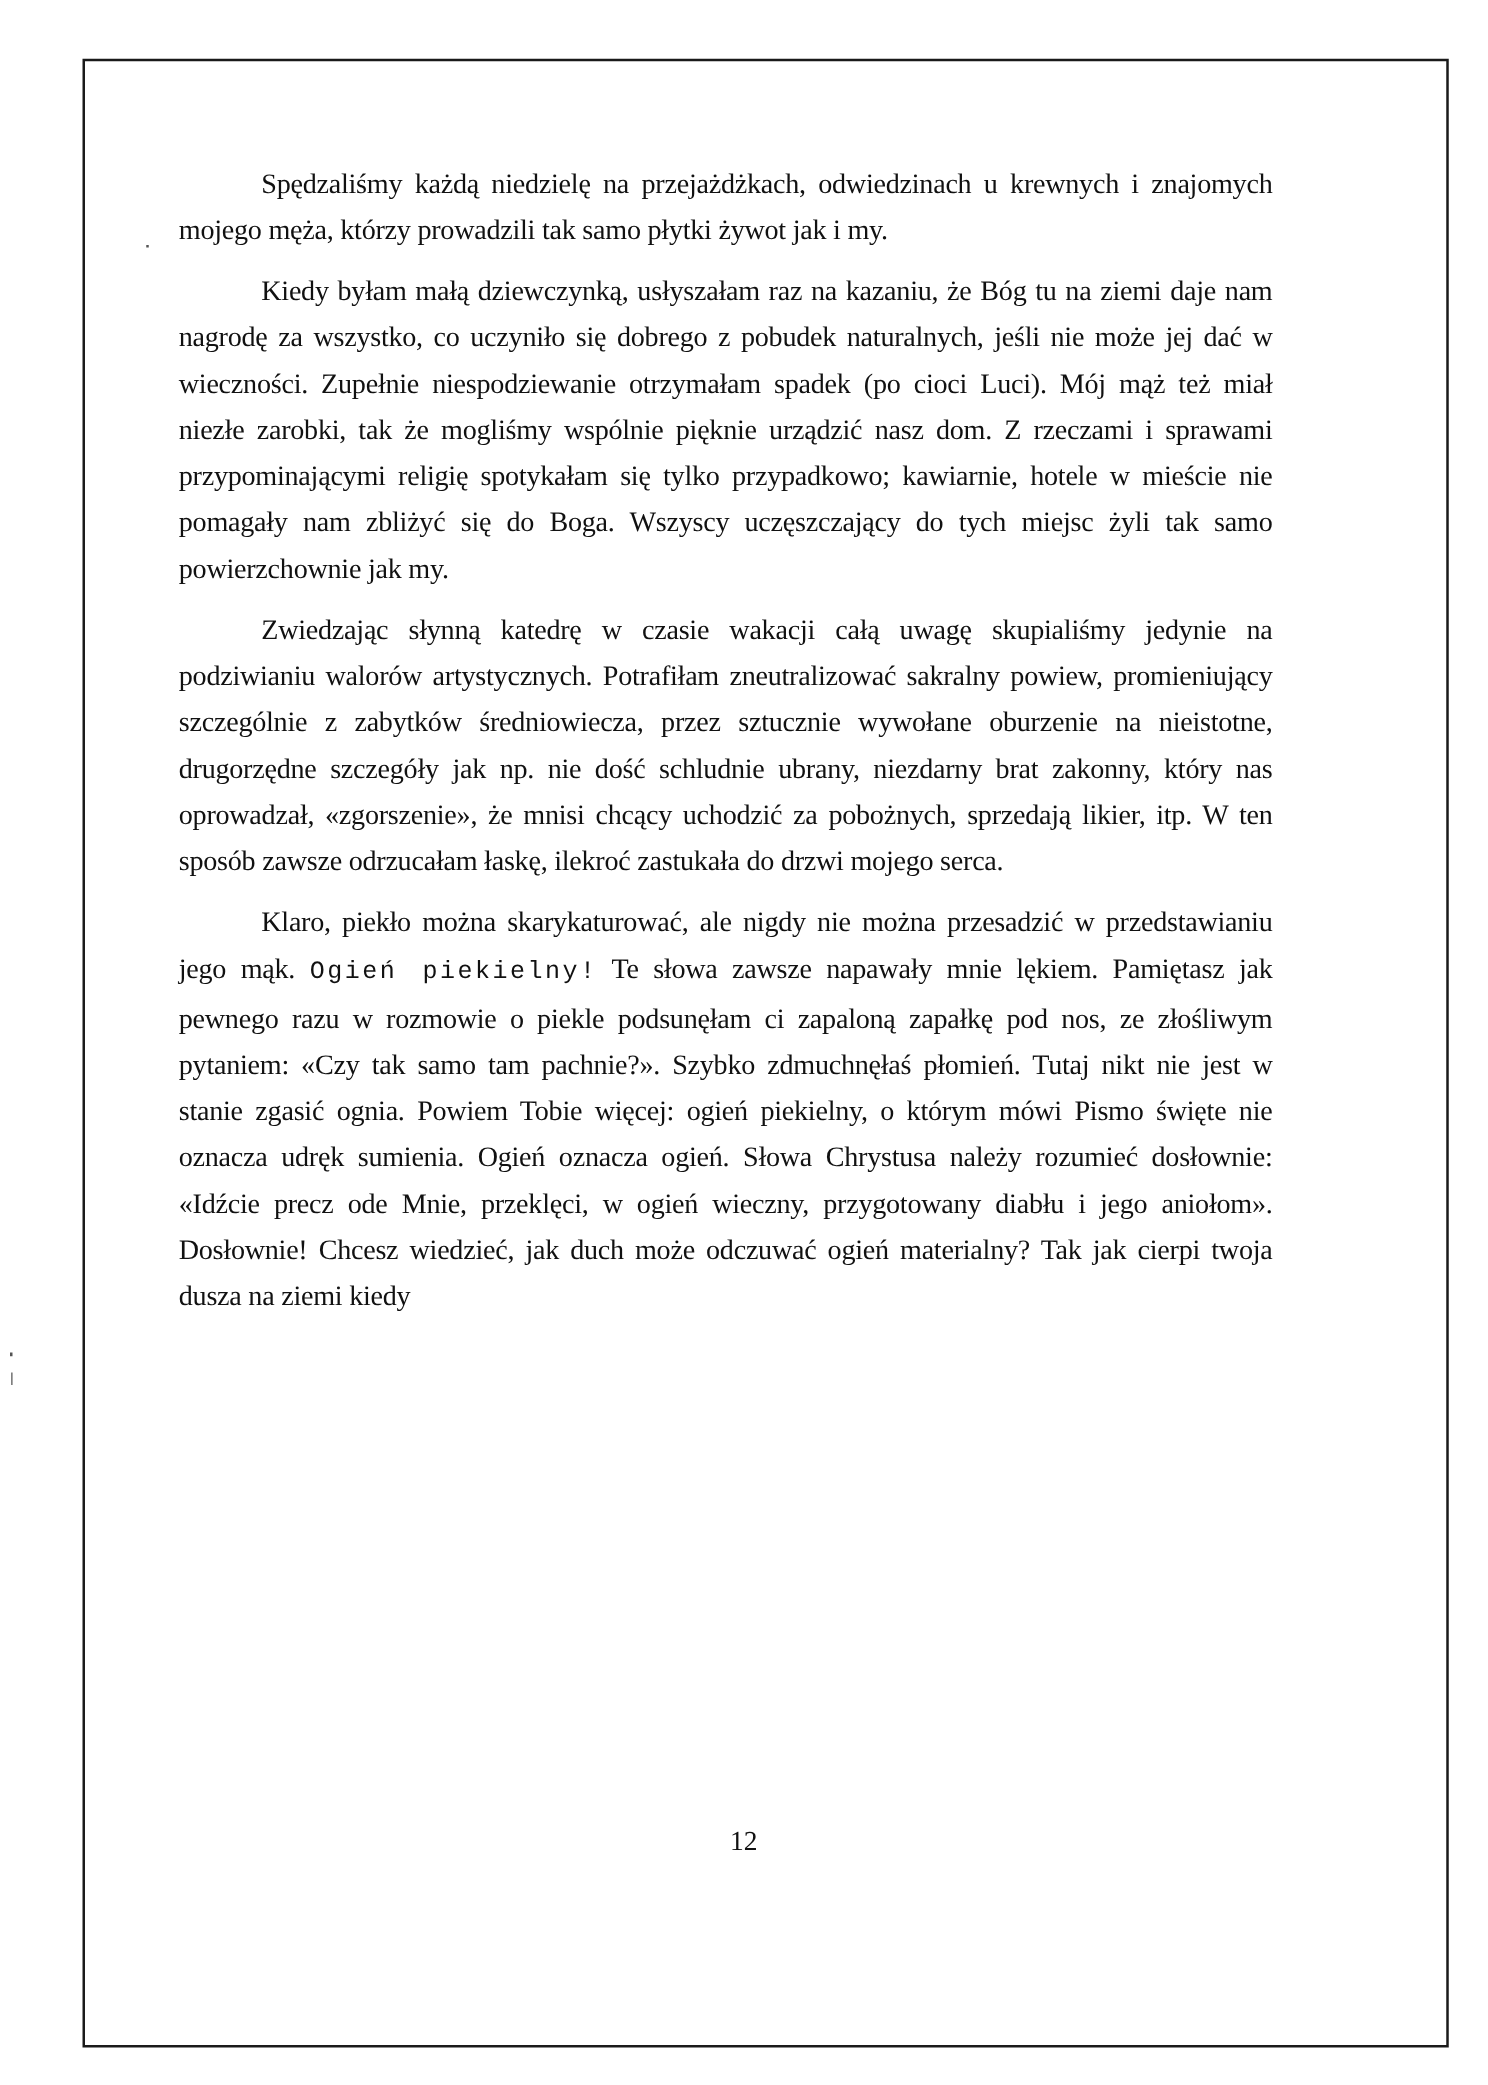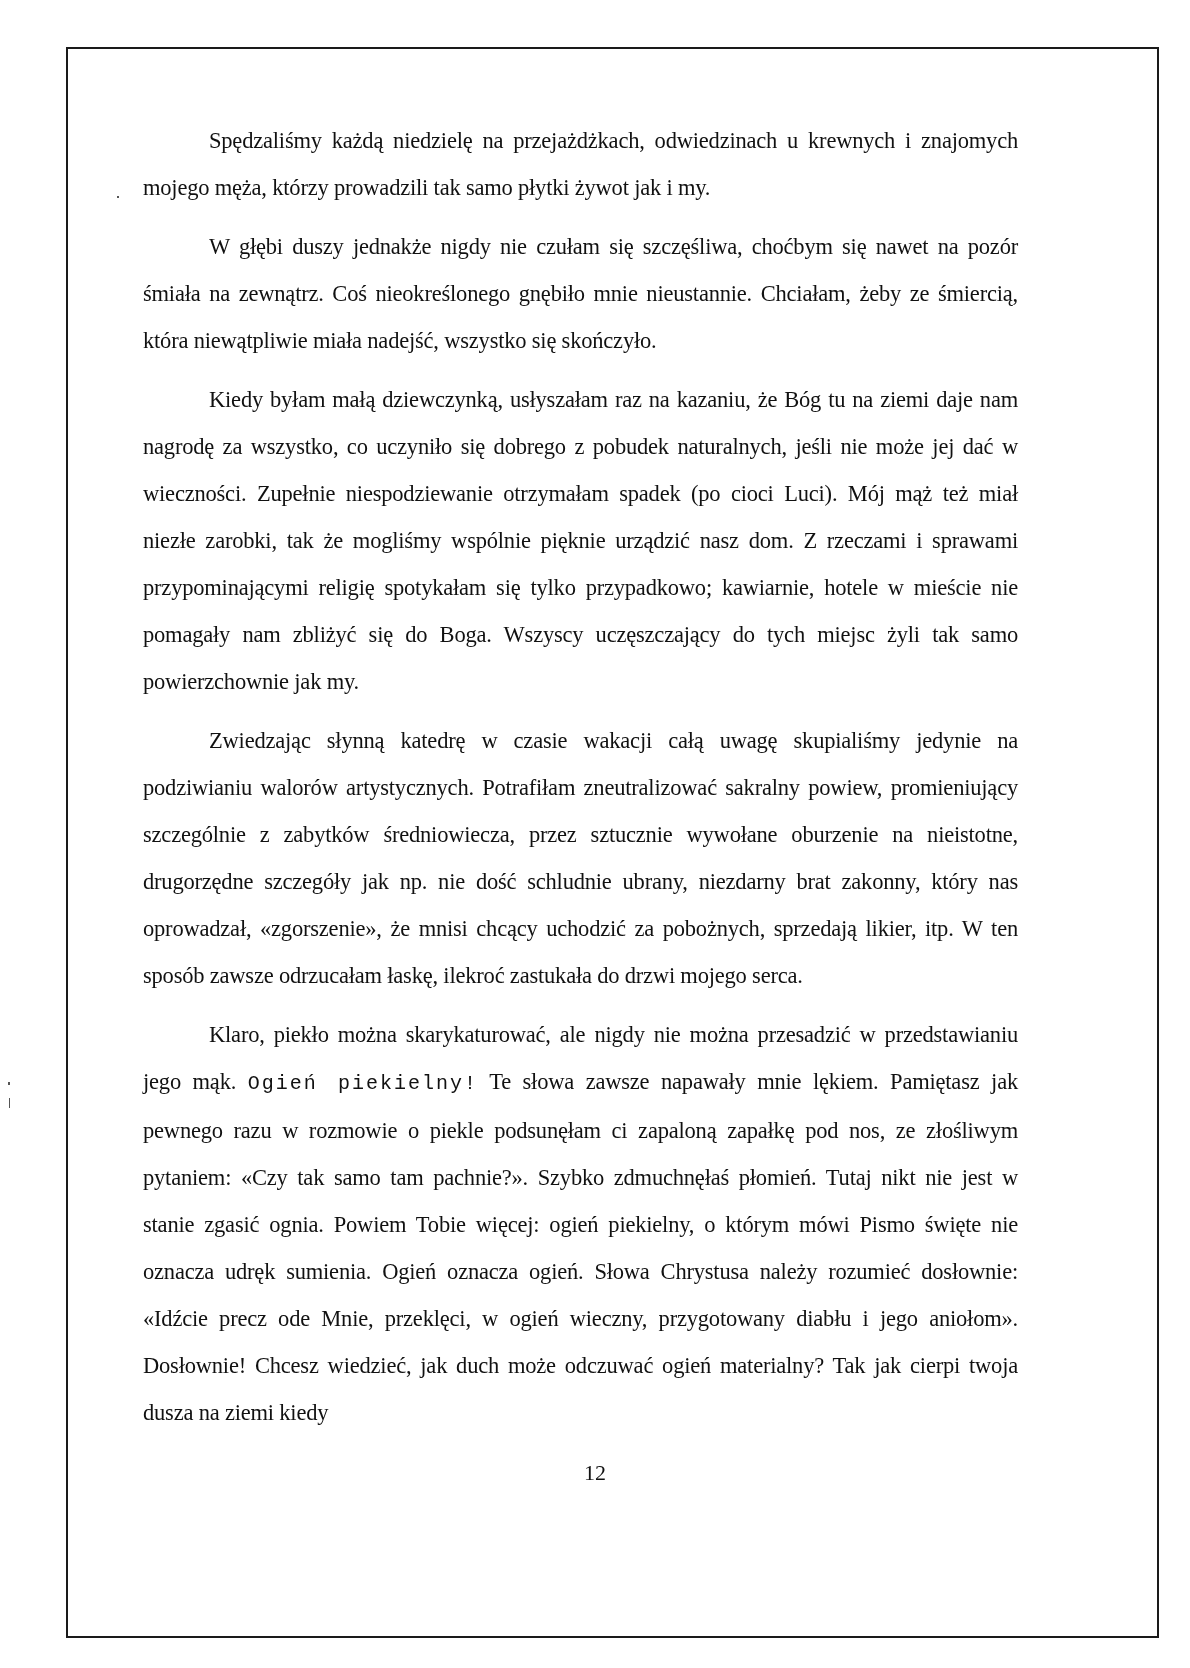--- a/index.html
+++ b/index.html
@@ -21,24 +21,24 @@
       top: 47px;
       width: 1093px;
       height: 1591px;
       border: 2px solid #1a1a1a;
       box-sizing: border-box;
       background: #ffffff;
     }
     .text-block {
       position: absolute;
       left: 143px;
-      top: 117px;
+      top: 128px;
       width: 875px;
       font-size: 22.5px;
-      line-height: 47px;
+      line-height: 37px;
       letter-spacing: -0.2px;
     }
     .para {
       margin: 0 0 12px 0;
       text-align: justify;
       text-align-last: left;
       text-indent: 66px;
       font-stretch: condensed;
     }
     .spaced {
@@ -62,23 +62,20 @@
 </head>
 <body>
 
 <div class="page-frame"></div>
 
 <div class="text-block">
   <p class="para">
     <span>Spędzaliśmy każdą niedzielę na przejażdżkach, odwiedzinach u krewnych i znajomych mojego męża, którzy prowadzili tak samo płytki żywot jak i my.</span>
   </p>
   <p class="para">
-    <span>W głębi duszy jednakże nigdy nie czułam się szczęśliwa, choćbym się nawet na pozór śmiała na zewnątrz. Coś nieokreślonego gnębiło mnie nieustannie. Chciałam, żeby ze śmiercią, która niewątpliwie miała nadejść, wszystko się skończyło.</span>
-  </p>
-  <p class="para">
     <span>Kiedy byłam małą dziewczynką, usłyszałam raz na kazaniu, że Bóg tu na ziemi daje nam nagrodę za wszystko, co uczyniło się dobrego z pobudek naturalnych, jeśli nie może jej dać w wieczności. Zupełnie niespodziewanie otrzymałam spadek (po cioci Luci). Mój mąż też miał niezłe zarobki, tak że mogliśmy wspólnie pięknie urządzić nasz dom. Z rzeczami i sprawami przypominającymi religię spotykałam się tylko przypadkowo; kawiarnie, hotele w mieście nie pomagały nam zbliżyć się do Boga. Wszyscy uczęszczający do tych miejsc żyli tak samo powierzchownie jak my.</span>
   </p>
   <p class="para">
     <span>Zwiedzając słynną katedrę w czasie wakacji całą uwagę skupialiśmy jedynie na podziwianiu walorów artystycznych. Potrafiłam zneutralizować sakralny powiew, promieniujący szczególnie z zabytków średniowiecza, przez sztucznie wywołane oburzenie na nieistotne, drugorzędne szczegóły jak np. nie dość schludnie ubrany, niezdarny brat zakonny, który nas oprowadzał, «zgorszenie», że mnisi chcący uchodzić za pobożnych, sprzedają likier, itp. W ten sposób zawsze odrzucałam łaskę, ilekroć zastukała do drzwi mojego serca.</span>
   </p>
   <p class="para">
     <span>Klaro, piekło można skarykaturować, ale nigdy nie można przesadzić w przedstawianiu jego mąk. </span><span class="spaced">Ogień piekielny!</span><span> Te słowa zawsze napawały mnie lękiem. Pamiętasz jak pewnego razu w rozmowie o piekle podsunęłam ci zapaloną zapałkę pod nos, ze złośliwym pytaniem: «Czy tak samo tam pachnie?». Szybko zdmuchnęłaś płomień. Tutaj nikt nie jest w stanie zgasić ognia. Powiem Tobie więcej: ogień piekielny, o którym mówi Pismo święte nie oznacza udręk sumienia. Ogień oznacza ogień. Słowa Chrystusa należy rozumieć dosłownie: «Idźcie precz ode Mnie, przeklęci, w ogień wieczny, przygotowany diabłu i jego aniołom». Dosłownie! Chcesz wiedzieć, jak duch może odczuwać ogień materialny? Tak jak cierpi twoja dusza na ziemi kiedy</span>
   </p>
 </div>
 

